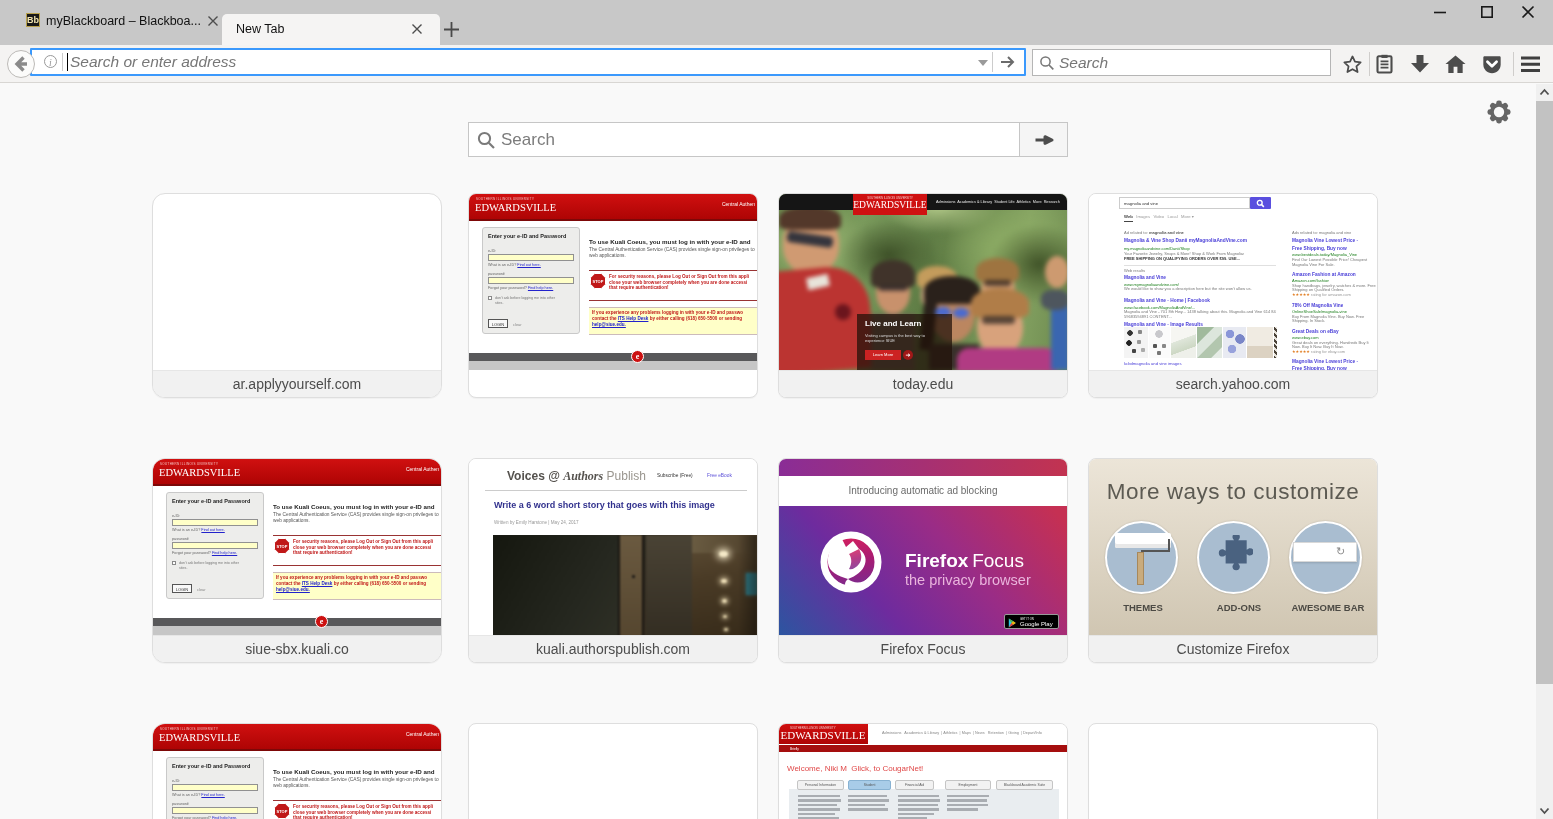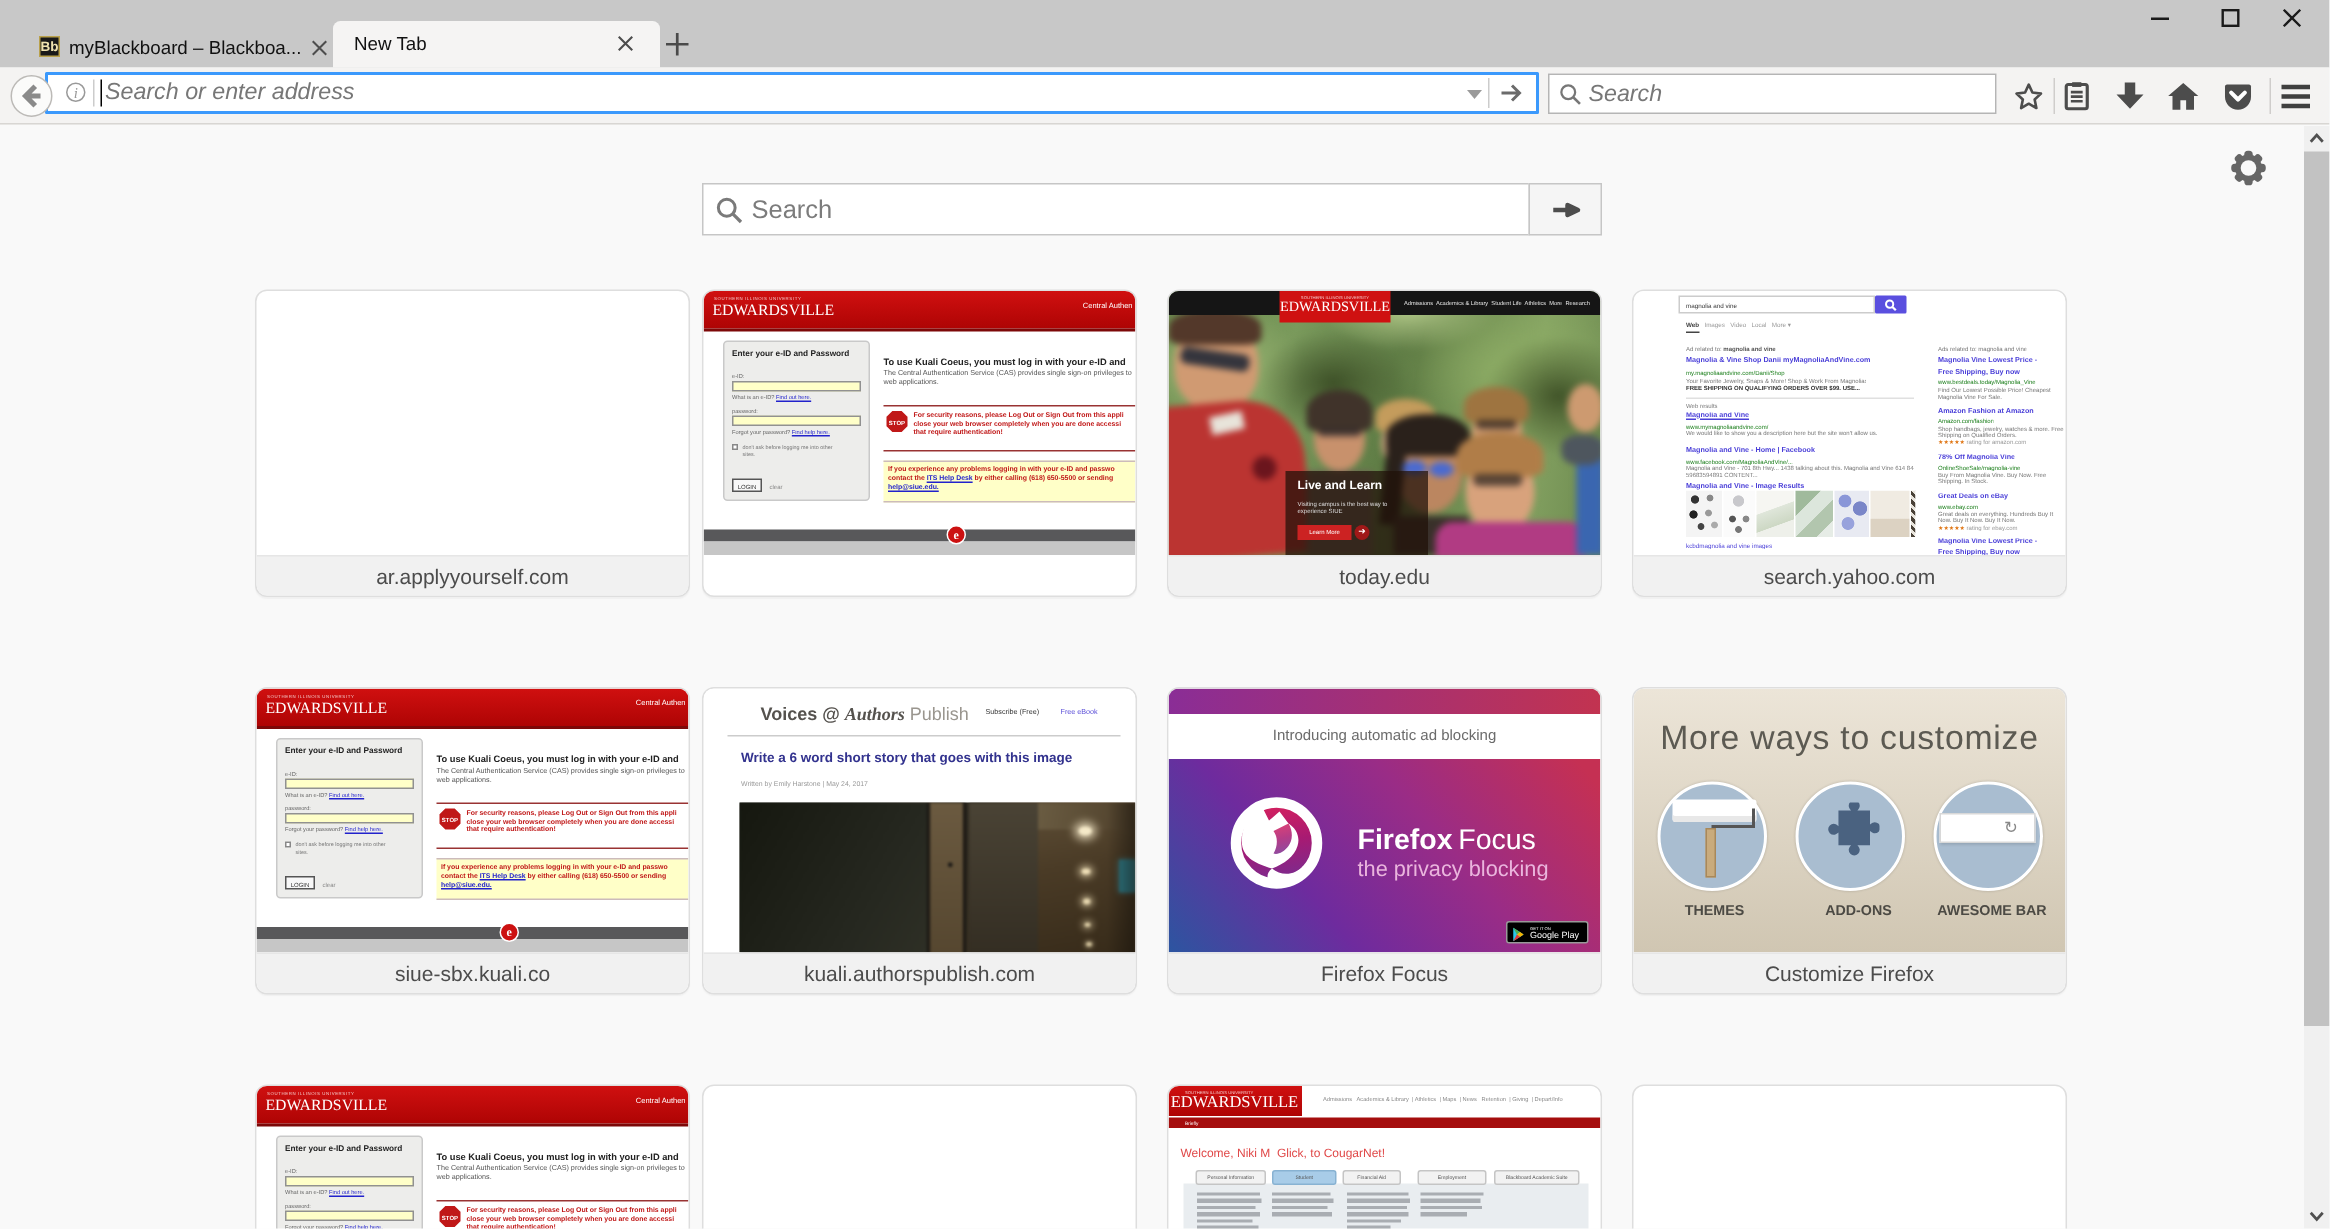--- a/index.html
+++ b/index.html
@@ -5,21 +5,21 @@
 * { margin:0; padding:0; box-sizing:border-box; }
 html,body { width:1553px; height:819px; overflow:hidden; }
 body { font-family:"Liberation Sans",sans-serif; position:relative; background:#f9f9f9; }
 
 
 #tabbar { position:absolute; left:0; top:0; width:1553px; height:45px; background:#c8c8c8; }
 #activetab { position:absolute; left:222px; top:14px; width:218px; height:31px; background:#f5f4f3; border-radius:5px 5px 0 0; }
 #activetab .t { position:absolute; left:14px; top:8px; font-size:12.5px; color:#111; }
 .tclose { position:absolute; width:12px; height:12px; }
 .tclose svg { display:block; }
-#inactivetab { position:absolute; left:14px; top:17px; width:208px; height:31px; }
+#inactivetab { position:absolute; left:14px; top:6px; width:208px; height:31px; }
 #fav { position:absolute; left:12px; top:7px; width:14px; height:14px; background:#191919; border:1px solid #b9a14c; color:#f0e3b0; font-weight:bold; font-size:9px; text-align:center; line-height:13px; }
 #inactivetab .t { position:absolute; left:32px; top:8px; font-size:12.5px; color:#111; white-space:nowrap; }
 #newtabbtn { position:absolute; left:443px; top:21px; width:17px; height:17px; }
 
 
 .winctl { position:absolute; top:1px; color:#1a1a1a; }
 
 
 #navbar { position:absolute; left:0; top:45px; width:1553px; height:38px; background:#f4f3f2; border-bottom:1px solid #d8d6d3; }
 #urlbar { position:absolute; left:30px; top:3px; width:996px; height:28px; background:#fff; border:2px solid #3b99fc; border-radius:1px; }
@@ -41,21 +41,21 @@
 #gear { position:absolute; left:1487px; top:16px; }
 #csearch { position:absolute; left:468px; top:38px; width:552px; height:35px; background:#fff; border:1px solid #c6c6c6; }
 #csearch .ph { position:absolute; left:32px; top:7px; font-size:17px; color:#7c7c7c; }
 #cbtn { position:absolute; left:1019px; top:38px; width:49px; height:35px; background:#f5f5f5; border:1px solid #c6c6c6; }
 
 
 .tile { position:absolute; width:290px; height:205px; background:#fff; border:1px solid #dedede; border-radius:8px; overflow:hidden; box-shadow:0 1px 1px rgba(0,0,0,0.04); }
 .thumb { position:absolute; left:0; top:0; width:288px; height:176px; overflow:hidden; }
 .lbl { position:absolute; left:0; bottom:0; width:288px; height:27px; background:#f1f1f1; border-top:1px solid #e6e6e6; text-align:center; font-size:14px; color:#4c4c4c; line-height:26px; }
 .r1 { top:109px; } .r2 { top:374px; } .r3 { top:639px; }
-.c1 { left:170px; } .c2 { left:468px; } .c3 { left:778px; } .c4 { left:1088px; }
+.c1 { left:152px;border-radius:13px; } .c2 { left:468px; } .c3 { left:778px; } .c4 { left:1088px; }
 
 
 .edw { position:relative; width:288px; height:176px; background:#fff; font-family:"Liberation Sans",sans-serif; }
 .edw .hd { position:absolute; left:0; top:0; width:288px; height:27px; background:linear-gradient(#d01010,#ae0404); border-bottom:2px solid #7d0808; }
 .edw .lsm { position:absolute; left:7px; top:3px; font-size:2.9px; color:#f3c9c9; letter-spacing:0.4px; white-space:nowrap; }
 .edw .lg { position:absolute; left:6px; top:7.5px; font-size:10.5px; font-family:"Liberation Serif",serif; color:#fff; }
 .edw .ca { position:absolute; right:2px; top:7px; font-size:5px; color:#fff; }
 .edw .box { position:absolute; left:13px; top:33px; width:98px; height:107px; background:#ededeb; border:1px solid #c9c9c9; border-radius:3px; }
 .edw .bt { position:absolute; left:5px; top:5px; font-size:5.5px; font-weight:bold; color:#222; }
 .edw .flab { position:absolute; left:5px; font-size:3.8px; color:#666; }
@@ -524,21 +524,21 @@
                   <stop offset="1" stop-color="#7a2b8f"></stop>
           </linearGradient>
               </defs>
           <circle cx="31" cy="31" r="26" fill="url(#fg)"></circle>
           <circle cx="31" cy="31" r="27" fill="none" stroke="#fff" stroke-width="7"></circle>
           <path d="M8 32 C7 20 13 11 22 8 L26 16 L33 10 L39 18 C44 21 47 27 45 33 C43 40 36 45 28 48 C18 45 9 41 8 32 Z" fill="#fff"></path>
           <path d="M28 48 C34 53 43 53 49 46 C47 55 37 59 28 57 C24 56 24 51 28 48 Z" fill="#fff"></path>
           <path d="M39 18 C42 23 42 29 39 33 C36 37 32 39 29 38 C32 33 32 27 29 23 Z" fill="url(#fg)" opacity="0.85"></path>
         </svg>
         <div class="t1"><b>Firefox</b> Focus</div>
-        <div class="t2">the privacy blocking</div>
+        <div class="t2">the privacy browser</div>
         <div class="gp">
           <svg style="position:absolute;left:3px;top:2.5px;" width="9" height="10" viewBox="0 0 11 12">
                 <path d="M1 0.5 L9.5 6 L1 11.5 Z" fill="#2bc8e8"></path>
                 <path d="M1 0.5 L6.5 4 L4 6 Z" fill="#4caf50"></path>
                 <path d="M9.5 6 L6.5 4 L4 6 L6.5 8 Z" fill="#f4b400"></path>
                 <path d="M1 11.5 L6.5 8 L4 6 Z" fill="#e53935"></path>
               </svg>
           <div class="g1">GET IT ON</div>
           <div class="g2">Google Play</div>
         </div>

